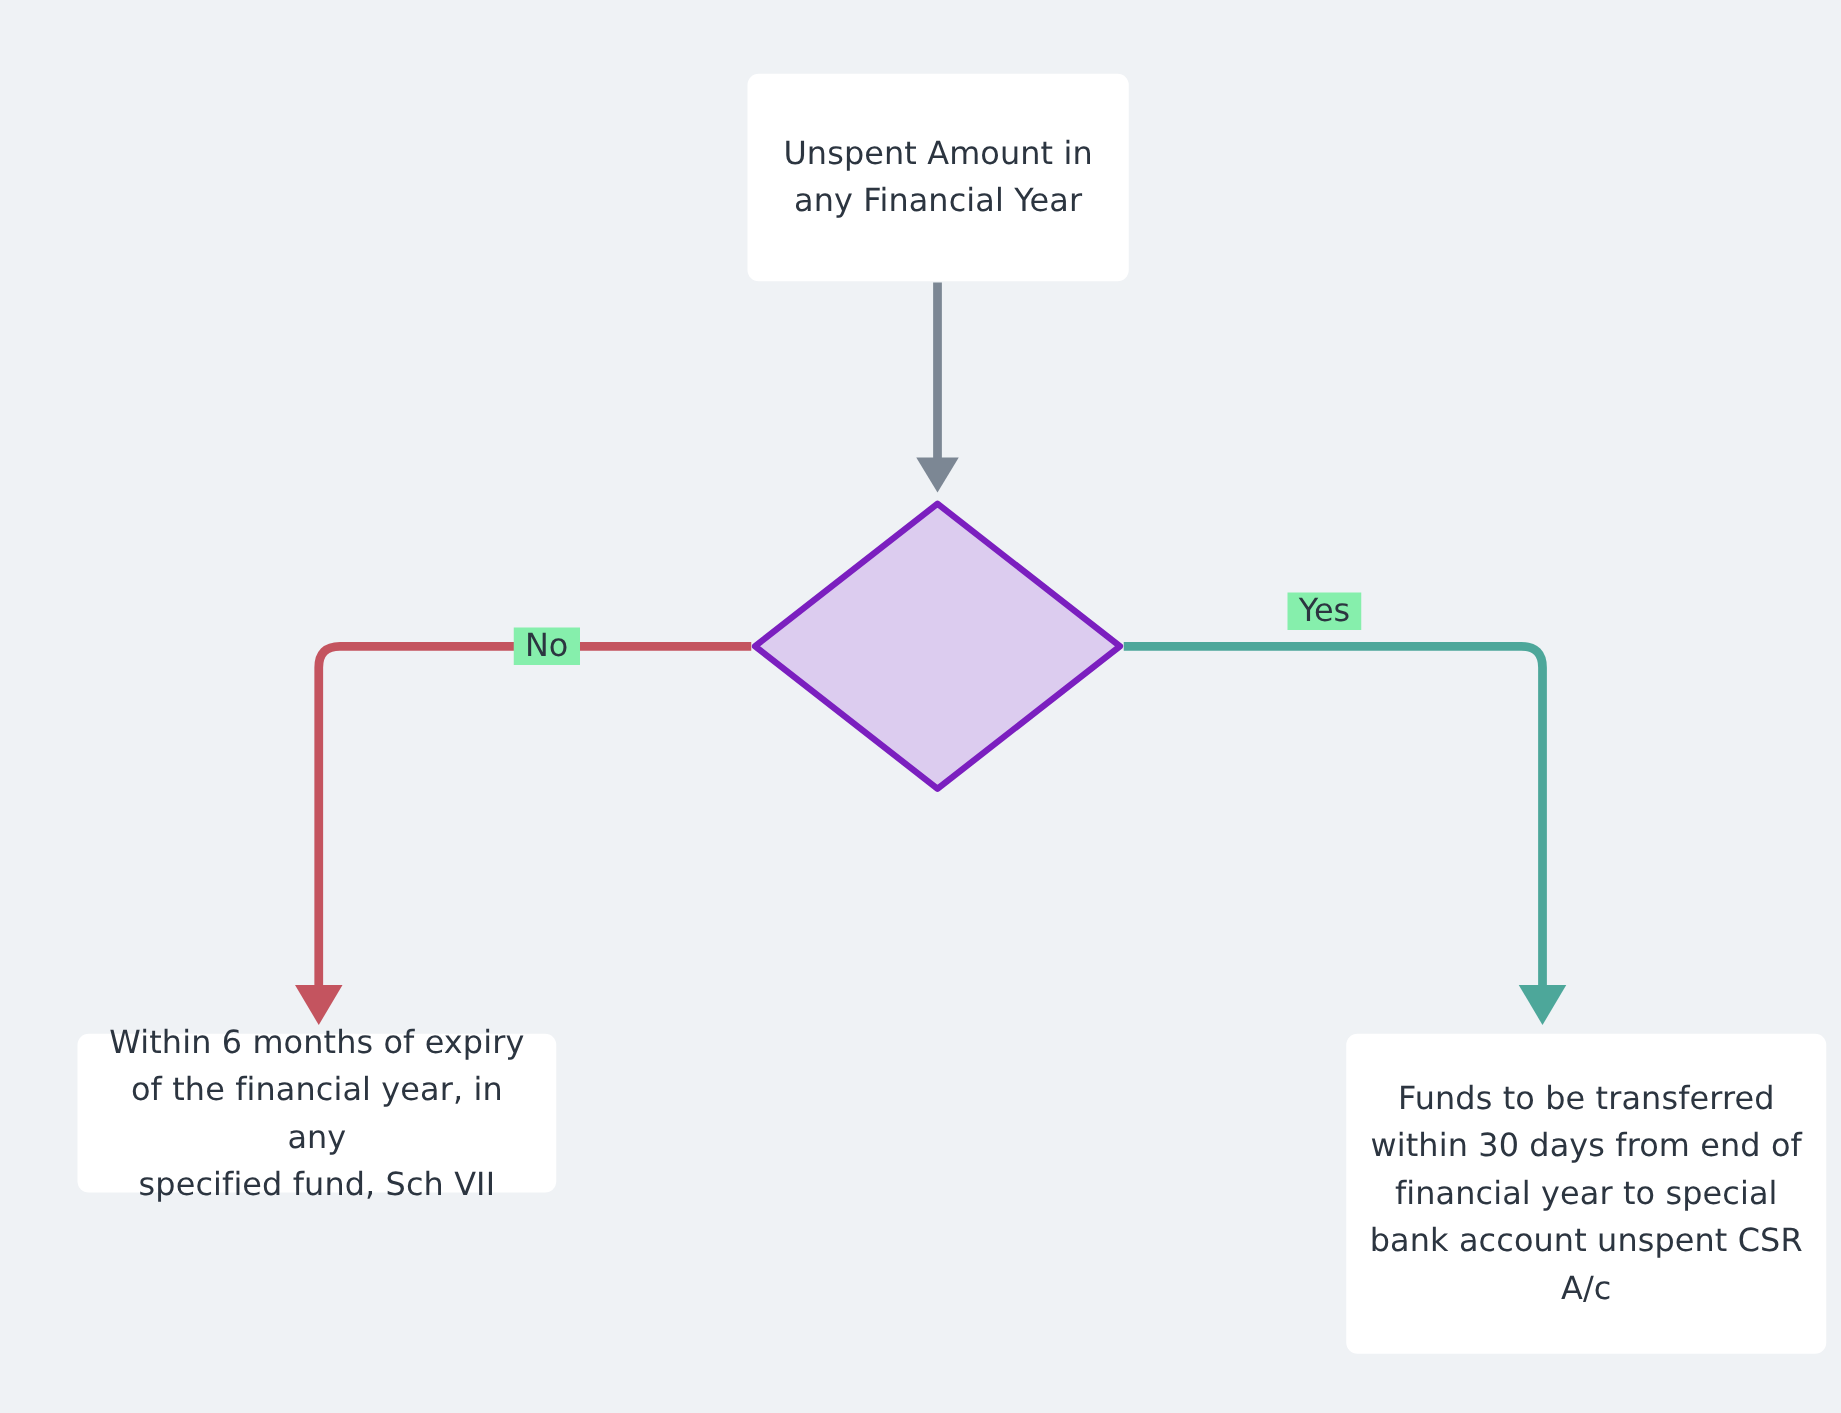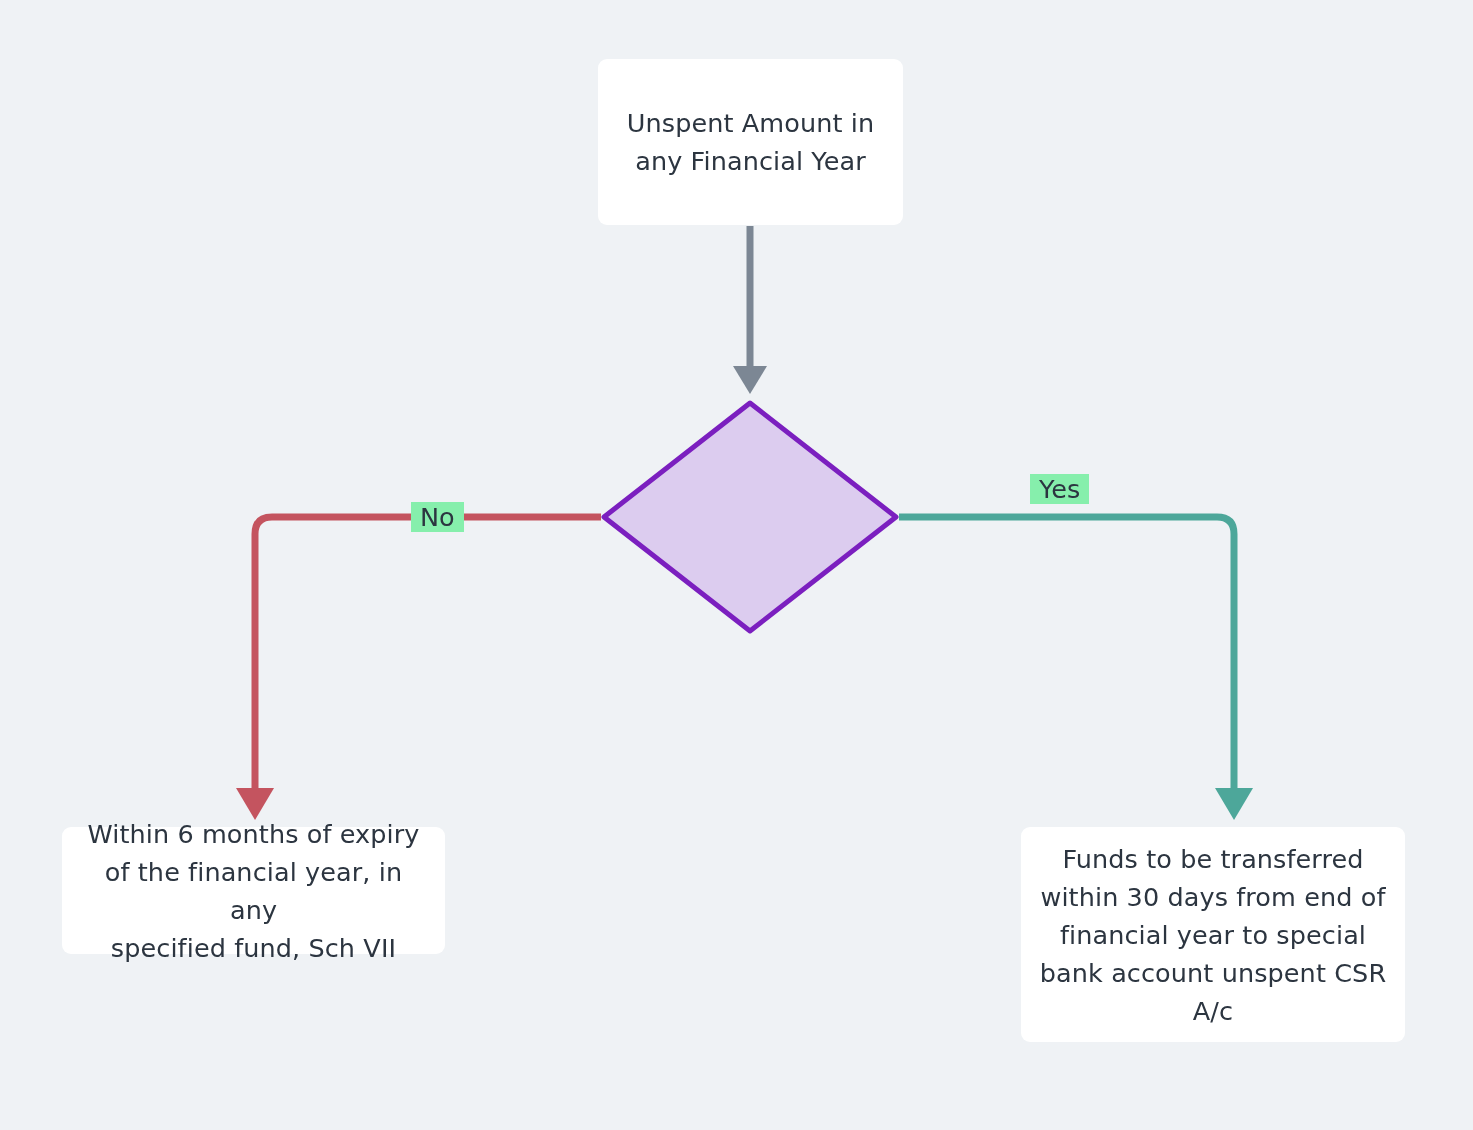--- a/index.html
+++ b/index.html
@@ -74,21 +74,21 @@
     line-height: 30px;
     background: #86efac;
     padding: 0 9px;
     white-space: nowrap;
     z-index: 4;
   }
   
   #node-start  { left: 598px;  top: 59px;   width: 305px; height: 166px; }
   #node-decision { left: 601px; top: 400px; width: 298px; height: 234px; }
   #node-no-outcome { left: 62px; top: 827px; width: 383px; height: 127px; }
-  #node-yes-outcome { left: 1021px; top: 827px; width: 384px; height: 215px; }
+  #node-yes-outcome { left: 1077px; top: 827px; width: 384px; height: 256px; }
   #label-no  { left: 411px;  top: 502px; }
   #label-yes { left: 1030px; top: 474px; }
 </style>
 </head>
 <body>
 
 <div id="canvas">
 
   <svg id="edges" viewBox="0 0 1473 1130" width="1473" height="1130">
 

